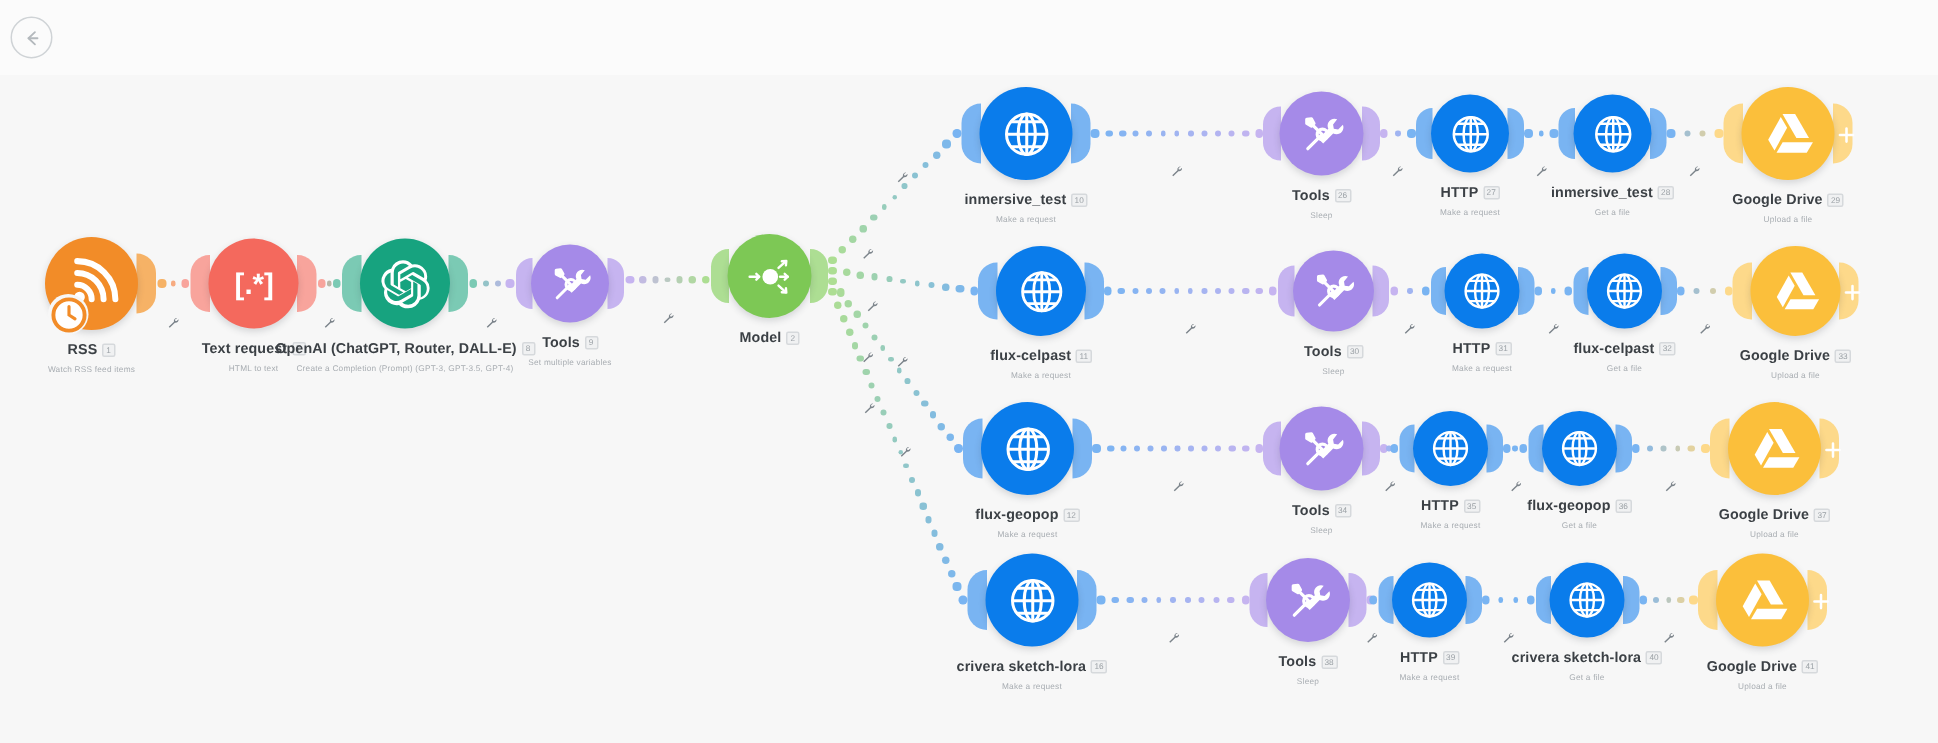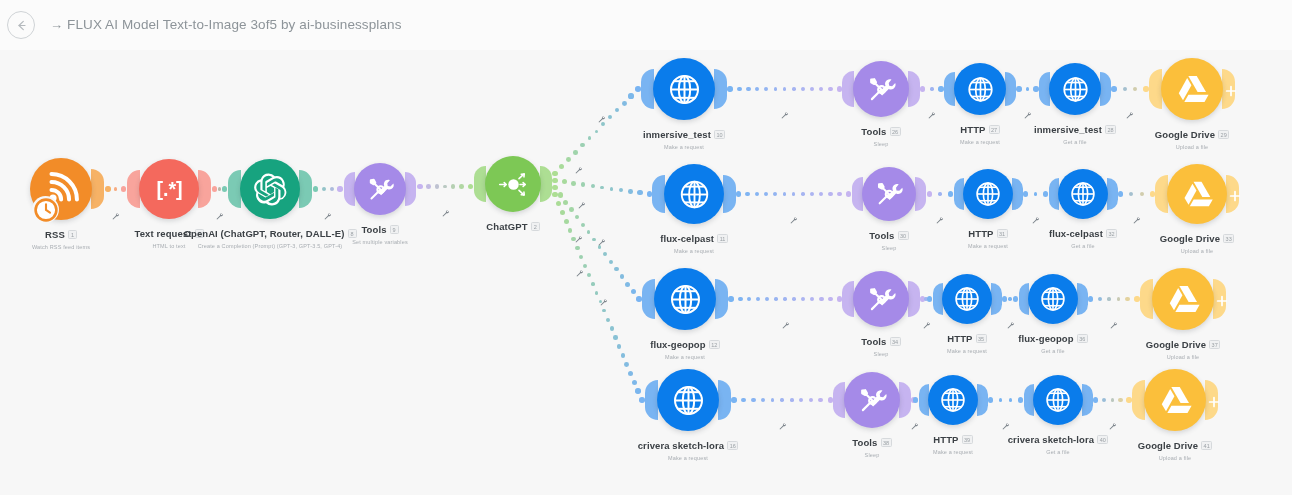--- a/index.html
+++ b/index.html
@@ -70,23 +70,20 @@
 <div id="canvas">
 
   <div class="header">
     <div class="back-btn">
       <span>
         <svg width="15" height="15" viewBox="0 0 15 15">
           <path d="M9.3 3.4 L5 7.5 L9.3 11.6" fill="none" stroke="#b4b9bd" stroke-width="1.2" stroke-linecap="round" stroke-linejoin="round"></path>
           <path d="M5 7.5 H11" stroke="#b4b9bd" stroke-width="1.2" stroke-linecap="round"></path>
         </svg>
       </span>
-    </div>
-    <div class="crumb">
-      <span class="arrow">→</span><span>FLUX AI Model Text-to-Image 3of5 by ai-businessplans</span>
     </div>
   </div>
 
   <div id="graph">
       <div class="cap" style="width: 13.02px; height: 39.68px; background: rgb(246, 178, 102); top: 169.16px; left: 91px; border-radius: 0px 13.02px 13.02px 0px;"></div>
       <div class="cap" style="width: 12.6px; height: 38.4px; background: rgb(248, 164, 156); top: 169.8px; left: 127.4px; border-radius: 12.6px 0px 0px 12.6px;"></div>
       <div class="dots" style="left: 0px; top: 0px;">
         <div class="dot" style="left: 105.32px; top: 186.3px; width: 5.4px; height: 5.4px; background: rgb(246, 178, 102);"></div>
         <div class="dot" style="left: 114.01px; top: 187.3px; width: 3.4px; height: 3.4px; background: rgb(247, 171, 129);"></div>
         <div class="dot" style="left: 120.7px; top: 186.3px; width: 5.4px; height: 5.4px; background: rgb(248, 164, 156);"></div>
@@ -831,16 +828,16 @@
           <path d="M32 15.5 L39 9"></path>
                 <path d="M35.2 9 L39.6 8.6 L39.2 13"></path>
           <path d="M33.5 24 H41"></path>
                 <path d="M38 21.2 L41 24 L38 26.8"></path>
           <path d="M32 32.5 L39 39"></path>
                 <path d="M39.2 35 L39.6 39.4 L35.2 39"></path>
         </g>
       </svg>
           </span>
         </div>
-        <div class="labels" style="left: 373px; top: 217px; width: 280px;"><span class="nm">ChatGPT</span><span class="badge">2</span></div>
+        <div class="labels" style="left: 373px; top: 217px; width: 280px;"><span class="nm">Model</span><span class="badge">2</span></div>
       </div>
     </div>
 </div>
 
 </body></html>

